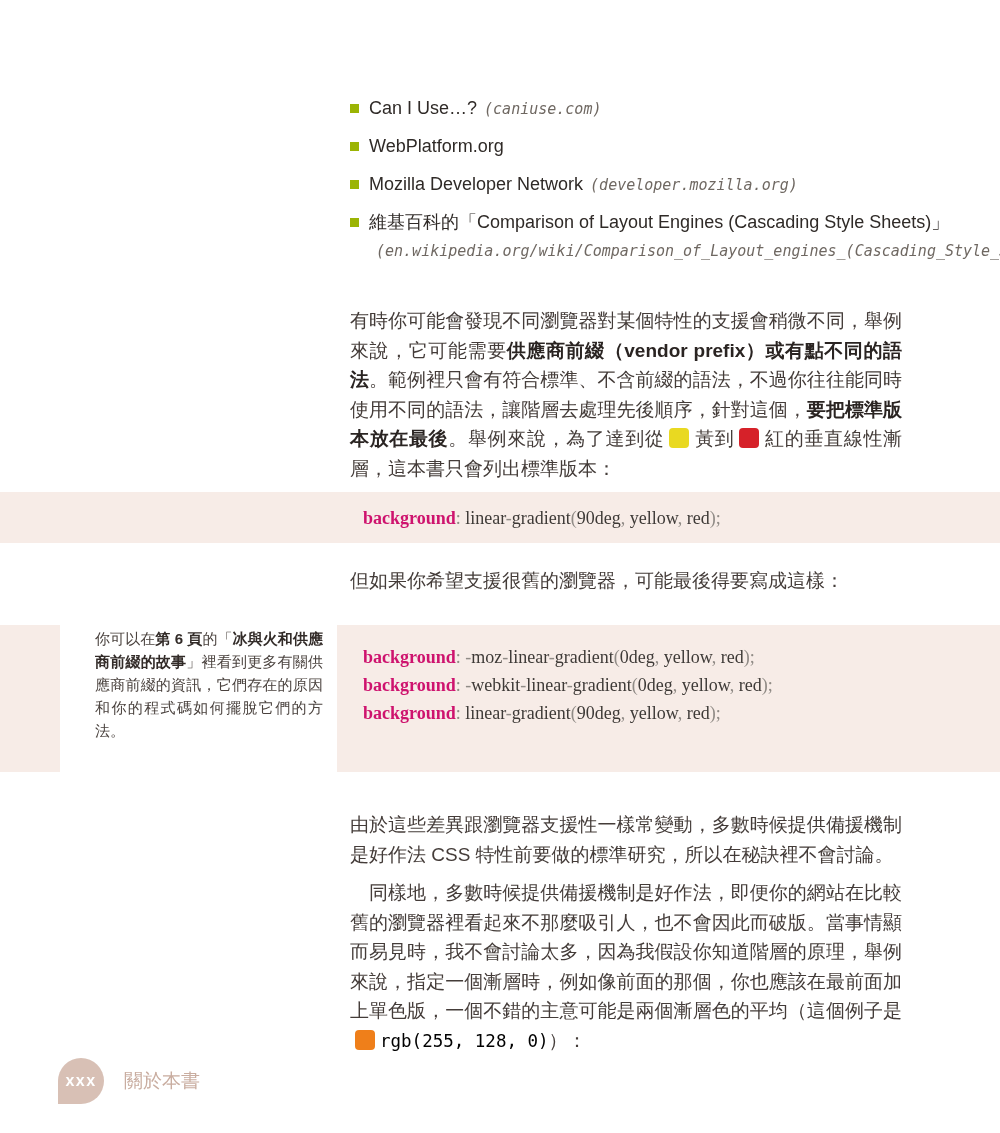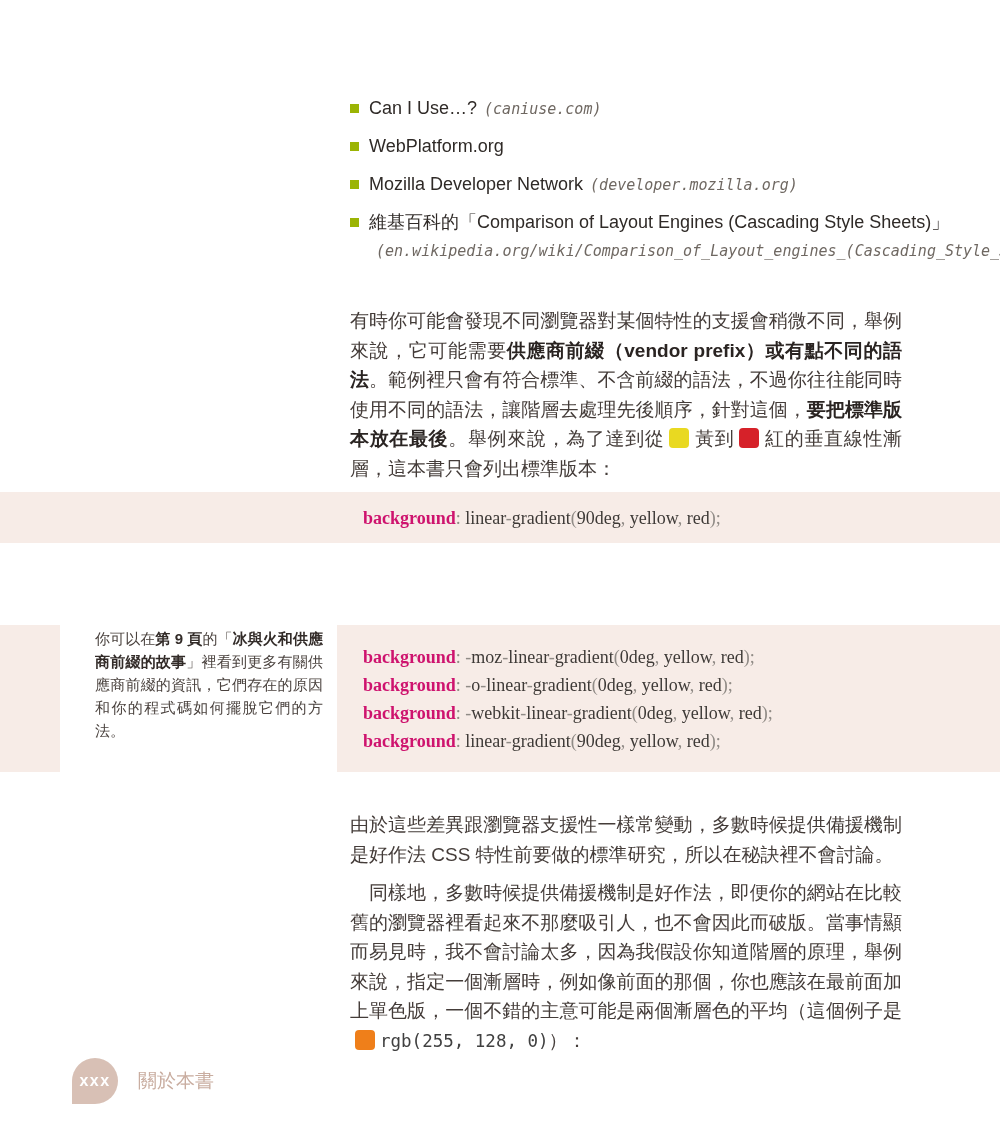--- a/index.html
+++ b/index.html
@@ -15,21 +15,21 @@
        color:#6f6862;font-size:15px;margin-left:7px;}
 
   
   .body-text{position:absolute;left:350px;width:552px;font-size:19px;line-height:29.5px;
              text-align:justify;color:#443c39;margin:0;}
   .p1{top:306px;}
   .p2{top:566px;}
   .p3{top:810px;}
   .p4{top:878px;text-indent:19px;}
   .b{font-weight:bold;color:#2a2422;}
-  .mono{font-family:"DejaVu Sans Mono","Liberation Mono",monospace;font-size:17.5px;color:#404040;}
+  .mono{font-family:"DejaVu Sans Mono","Liberation Mono",monospace;font-size:17.5px;color:#000000;}
 
   .swatch{display:inline-block;width:20px;height:20px;border-radius:4px;
           vertical-align:-3px;margin:0 5px;}
 
   
   .code-line{font-family:Liberation Serif, serif;font-size:18px;
              line-height:28px;color:#3e3a37;white-space:pre;}
   .kw{color:#ce136e;font-weight:bold;}
   .pu{color:#908b86;}
   .code-band{position:absolute;left:0;top:492px;width:1000px;height:51px;background:#f7ece7;
@@ -40,21 +40,21 @@
   .note-row{position:absolute;left:0;top:625px;width:1000px;height:147px;}
   .note-accent{position:absolute;left:0;top:0;width:60px;height:147px;background:#f7ece7;}
   .sidenote{position:absolute;left:95px;top:2px;width:228px;font-size:15px;line-height:23px;
             text-align:justify;color:#4a423e;margin:0;}
   .sidenote .b{color:#322b28;}
   .code-block{position:absolute;left:337px;top:0;width:663px;height:147px;background:#f7ece7;
               box-sizing:border-box;padding-top:18px;}
   .code-block .code-line{margin-left:26px;}
 
   
-  .page-footer{position:absolute;left:72px;top:1058px;display:flex;align-items:center;gap:20px;}
+  .page-footer{position:absolute;left:58px;top:1058px;display:flex;align-items:center;gap:20px;}
   .page-pin{width:46px;height:46px;background:#d8c0b5;border-radius:50% 50% 50% 0;
             display:flex;align-items:center;justify-content:center;}
   .page-num{color:#ffffff;font-weight:bold;font-size:16px;letter-spacing:1.5px;}
   .section-title{color:#c9ada0;font-weight:normal;font-size:19px;}
 </style>
 </head>
 <body>
 
 <div class="page">
 
@@ -76,27 +76,27 @@
       <span class="res-text"><span>維基百科的「Comparison of Layout Engines (Cascading Style Sheets)」</span><span class="url">(en.wikipedia.org/wiki/Comparison_of_Layout_engines_(Cascading_Style_Sheets))</span></span>
     </li>
   </ul>
 
   <p class="body-text p1"><span>有時你可能會發現不同瀏覽器對某個特性的支援會稍微不同，舉例來說，它可能需要</span><span class="b">供應商前綴（vendor prefix）或有點不同的語法</span><span>。範例裡只會有符合標準、不含前綴的語法，不過你往往能同時使用不同的語法，讓階層去處理先後順序，針對這個，</span><span class="b">要把標準版本放在最後</span><span>。舉例來說，為了達到從</span><span class="swatch" style="background: rgb(233, 217, 33);"></span><span>黃到</span><span class="swatch" style="background: rgb(214, 33, 41);"></span><span>紅的垂直線性漸層，這本書只會列出標準版本：</span></p>
 
   <div class="code-band">
     <div class="code-line"><span class="kw">background</span><span class="pu">: </span><span>linear</span><span class="pu">-</span><span>gradient</span><span class="pu">(</span><span>90deg</span><span class="pu">, </span><span>yellow</span><span class="pu">, </span><span>red</span><span class="pu">);</span></div>
   </div>
 
+  <p class="body-text p2">但如果你希望支援很舊的瀏覽器，可能最後得要寫成這樣：</p>
 
   <div class="note-row">
     <div class="note-accent"></div>
-    <aside class="sidenote"><span>你可以在</span><span class="b">第 9 頁</span><span>的「</span><span class="b">冰與火和供應商前綴的故事</span><span>」裡看到更多有關供應商前綴的資訊，它們存在的原因和你的程式碼如何擺脫它們的方法。</span></aside>
+    <aside class="sidenote"><span>你可以在</span><span class="b">第 6 頁</span><span>的「</span><span class="b">冰與火和供應商前綴的故事</span><span>」裡看到更多有關供應商前綴的資訊，它們存在的原因和你的程式碼如何擺脫它們的方法。</span></aside>
     <div class="code-block">
       <div class="code-line"><span class="kw">background</span><span class="pu">: </span><span class="pu">-</span><span>moz</span><span class="pu">-</span><span>linear</span><span class="pu">-</span><span>gradient</span><span class="pu">(</span><span>0deg</span><span class="pu">, </span><span>yellow</span><span class="pu">, </span><span>red</span><span class="pu">);</span></div>
-      <div class="code-line"><span class="kw">background</span><span class="pu">: </span><span class="pu">-</span><span>o</span><span class="pu">-</span><span>linear</span><span class="pu">-</span><span>gradient</span><span class="pu">(</span><span>0deg</span><span class="pu">, </span><span>yellow</span><span class="pu">, </span><span>red</span><span class="pu">);</span></div>
       <div class="code-line"><span class="kw">background</span><span class="pu">: </span><span class="pu">-</span><span>webkit</span><span class="pu">-</span><span>linear</span><span class="pu">-</span><span>gradient</span><span class="pu">(</span><span>0deg</span><span class="pu">, </span><span>yellow</span><span class="pu">, </span><span>red</span><span class="pu">);</span></div>
       <div class="code-line"><span class="kw">background</span><span class="pu">: </span><span>linear</span><span class="pu">-</span><span>gradient</span><span class="pu">(</span><span>90deg</span><span class="pu">, </span><span>yellow</span><span class="pu">, </span><span>red</span><span class="pu">);</span></div>
     </div>
   </div>
 
   <p class="body-text p3">由於這些差異跟瀏覽器支援性一樣常變動，多數時候提供備援機制是好作法 CSS 特性前要做的標準研究，所以在秘訣裡不會討論。</p>
 
   <p class="body-text p4"><span>同樣地，多數時候提供備援機制是好作法，即便你的網站在比較舊的瀏覽器裡看起來不那麼吸引人，也不會因此而破版。當事情顯而易見時，我不會討論太多，因為我假設你知道階層的原理，舉例來說，指定一個漸層時，例如像前面的那個，你也應該在最前面加上單色版，一個不錯的主意可能是兩個漸層色的平均（這個例子是</span><span class="swatch" style="background: rgb(239, 127, 26);"></span><span class="mono">rgb(255, 128, 0)</span><span>）：</span></p>
 
   <footer class="page-footer">

